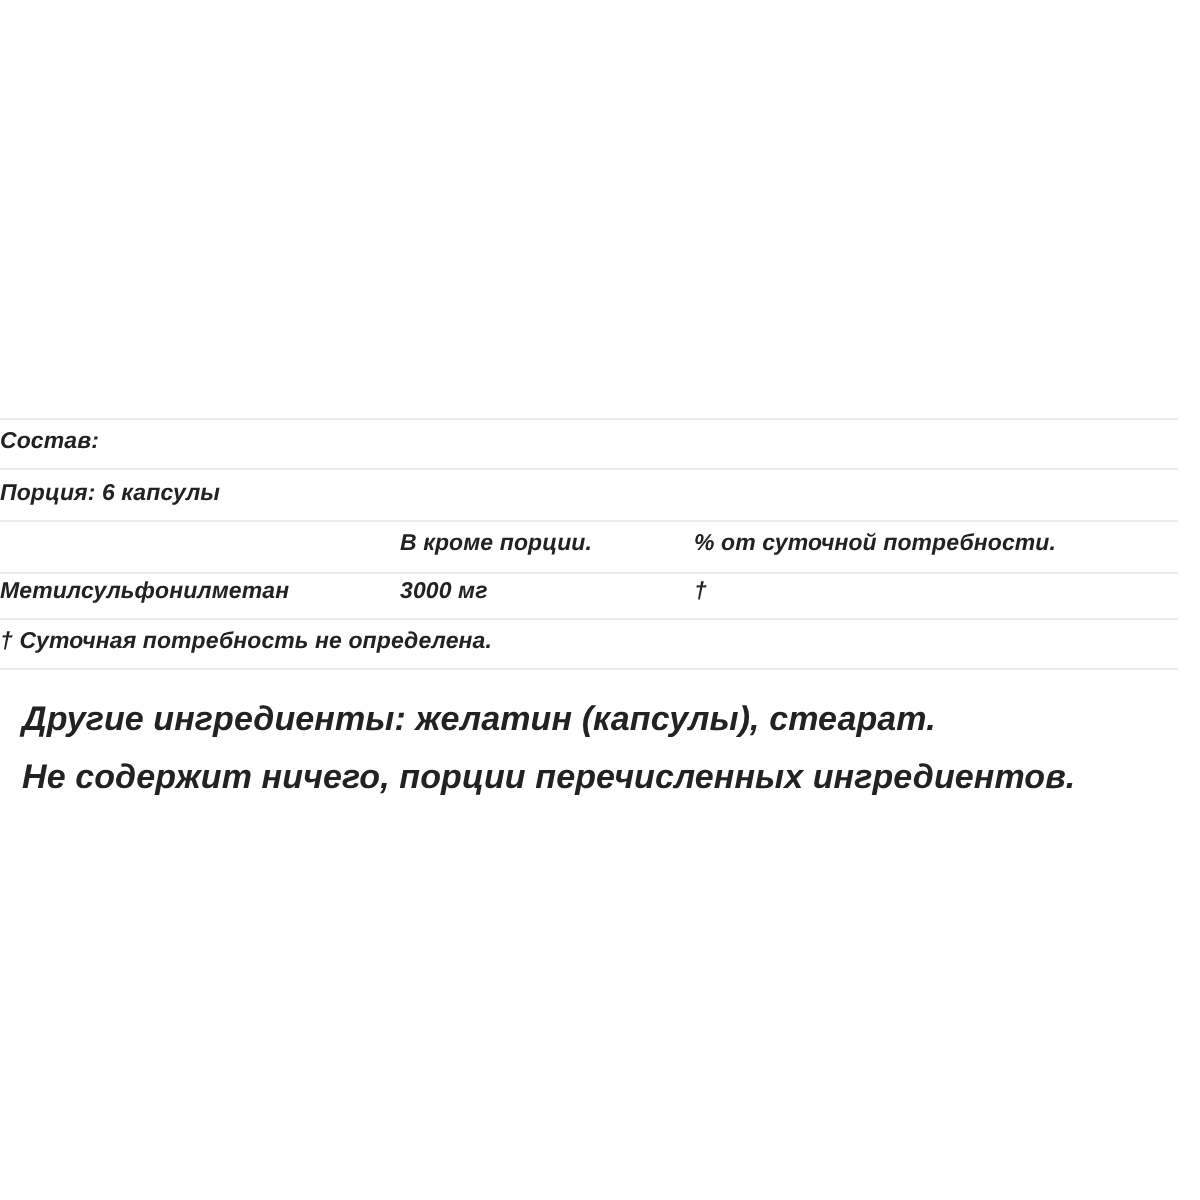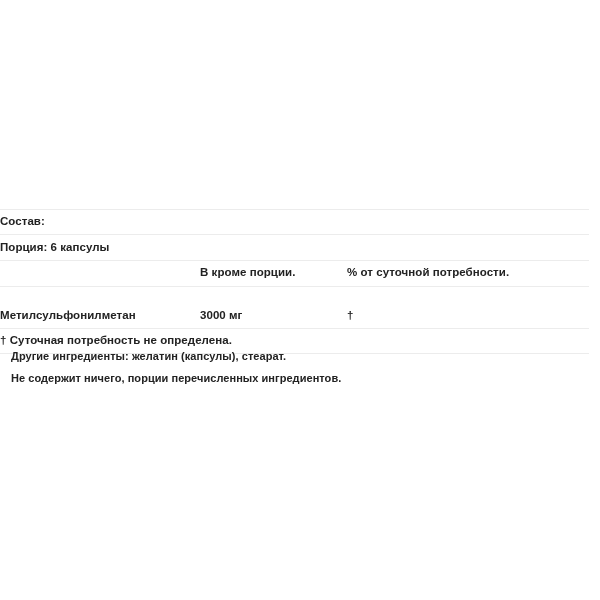--- a/index.html
+++ b/index.html
@@ -15,20 +15,21 @@
     font-family: "Liberation Sans", "DejaVu Sans", sans-serif;
     color: #222222;
     -webkit-font-smoothing: antialiased;
   }
 
   .page {
     position: relative;
     width: 500px;
     height: 600px;
     box-sizing: border-box;
+    font-style: italic;
   }
 
   
   .facts-panel {
     position: absolute;
     left: 0;
     top: 209px;
     width: 600px;
   }
 
@@ -63,21 +64,21 @@
   .col-dv    { width: 242px; }
 
   .cell-pad-name { padding: 6px 0 6px 11px; }
   .cell-pad      { padding: 6px 0 6px 0; }
 
   
   .row-title td    { height: 12px; padding-top: 5px;   padding-bottom: 6px; }
   .row-serving td  { height: 12px; padding-top: 6px;   padding-bottom: 6px; }
   .row-count td    { height: 12px; padding-top: 6px;   padding-bottom: 5px; }
   .row-header td   { height: 12px; padding-top: 5px;   padding-bottom: 6px; }
-  .row-item td     { height: 12px; padding-top: 22px;   padding-bottom: 6px; }
+  .row-item td     { height: 12px; padding-top: 3px;   padding-bottom: 6px; }
   .row-footnote td { height: 12px; padding-top: 5px;   padding-bottom: 6px; }
 
   .ingredient-name {
     font-weight: normal;
   }
 
   .amount-col { padding-left: 0; }
 
   .dagger-mark {
     font-weight: normal;
@@ -86,21 +87,21 @@
 
   
   .notes {
     position: absolute;
     left: 11px;
     top: 350px;
     width: 580px;
   }
   .notes p {
     margin: 0;
-    font-size: 11px;
+    font-size: 17px;
     font-weight: bold;
     color: #222222;
     line-height: 1.15;
     letter-spacing: 0.05px;
   }
   .notes p + p {
     margin-top: 9px;
   }
 </style>
 </head>

